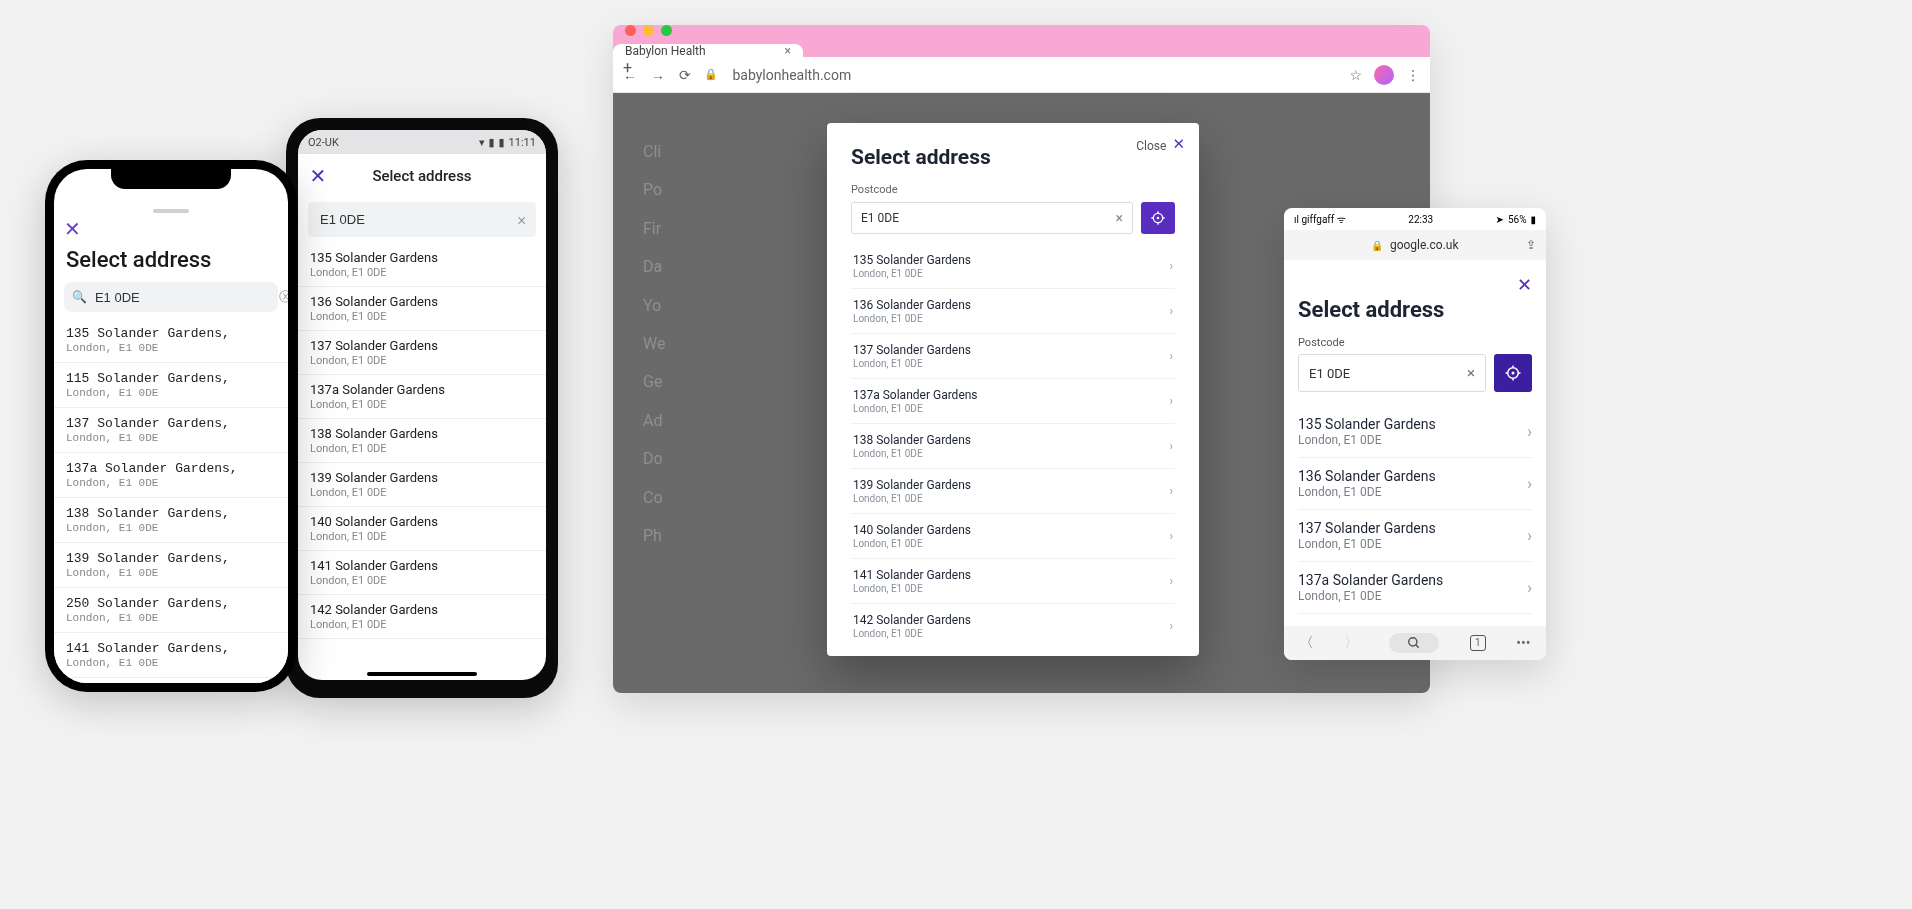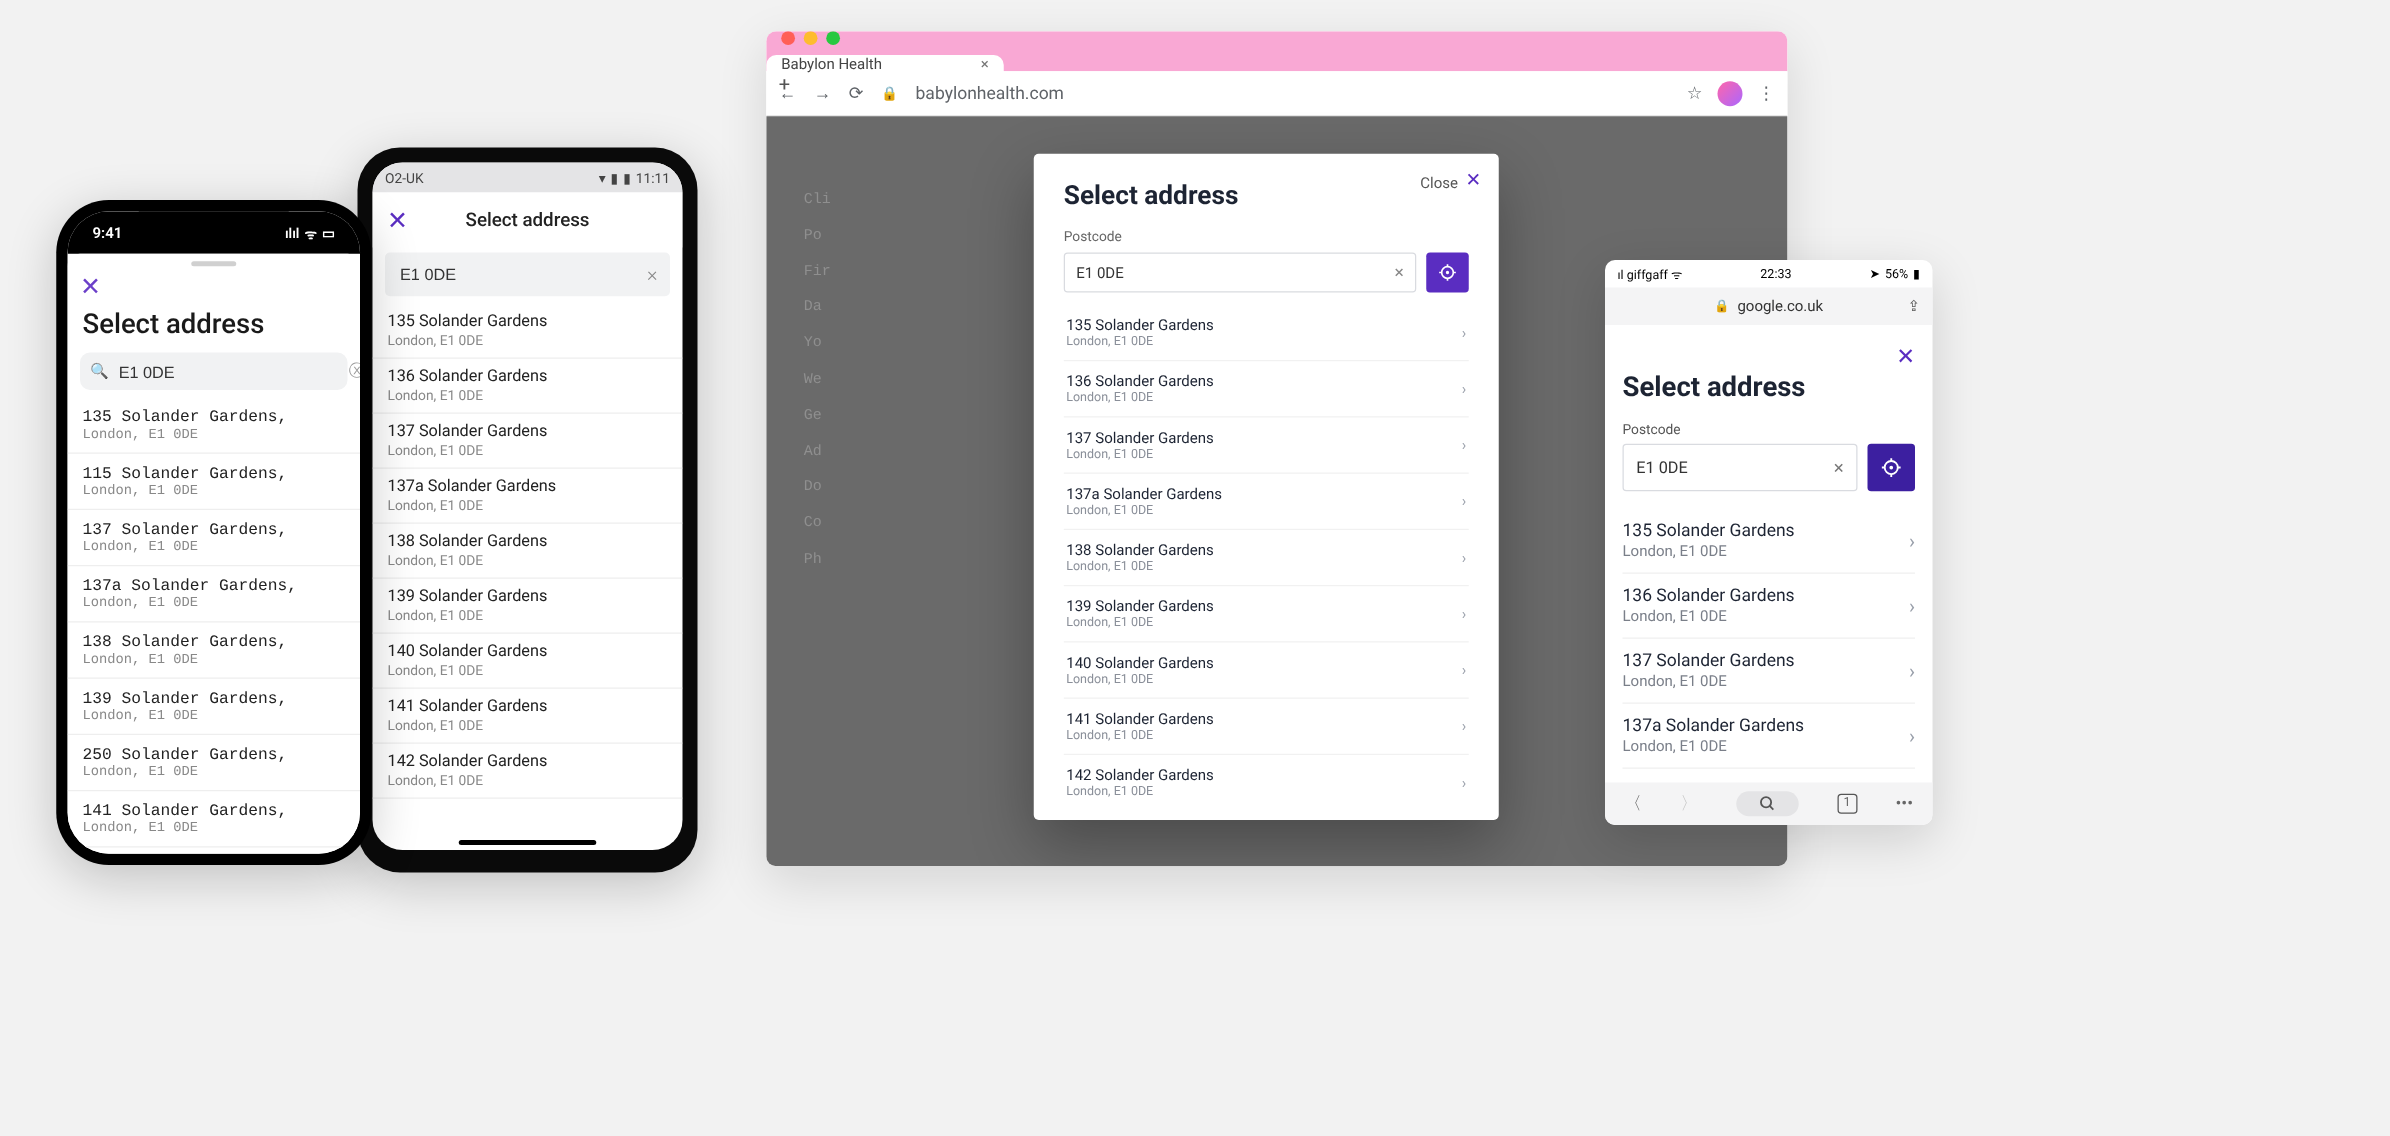--- a/index.html
+++ b/index.html
@@ -46,21 +46,21 @@
   .traffic{display:flex;gap:7px;align-items:center;padding:0 12px 8px;}
   .traffic span{width:11px;height:11px;border-radius:50%;}
   .traffic .r{background:#ff5f57;}.traffic .y{background:#febc2e;}.traffic .g{background:#28c840;}
   .tab{background:#fff;border-top-left-radius:8px;border-top-right-radius:8px;height:28px;display:flex;align-items:center;padding:0 12px;font-size:12px;color:#444;gap:8px;min-width:190px;justify-content:space-between;}
   .tab .x{color:#777;}
   .newtab{color:#555;padding:0 10px 6px;font-size:16px;}
   .urlbar{height:36px;background:#fff;border-bottom:1px solid #e6e6e6;display:flex;align-items:center;padding:0 10px;gap:14px;color:#5f6368;font-size:14px;}
   .urlbar .icons-right{margin-left:auto;display:flex;gap:12px;align-items:center;}
   .avatar{width:20px;height:20px;border-radius:50%;background:linear-gradient(135deg,#f6a,#a6f);}
   .viewport{position:relative;height:calc(100% - 68px);background:#6a6a6a;}
-  .bg-text{position:absolute;left:30px;top:52px;color:#8f8f8f;font-size:12px;line-height:2.4;font-family:Liberation Mono, monospace;}
+  .bg-text{position:absolute;left:30px;top:40px;color:#8f8f8f;font-size:16px;line-height:2.4;}
   .modal{position:absolute;left:214px;top:30px;width:372px;background:#fff;border-radius:4px;box-shadow:0 20px 50px rgba(0,0,0,.3);padding:22px 24px 8px;}
   .modal-close{position:absolute;right:14px;top:12px;font-size:12px;color:#555;display:flex;align-items:flex-end;gap:6px;}
   .modal-close .x{color:#5a2dc1;font-size:15px;}
   .modal h2{margin:0 0 14px;font-size:21px;color:#1d2433;font-weight:700;}
   .modal .label{font-size:11px;color:#666;margin-bottom:6px;}
   .modal .field-row{display:flex;gap:8px;margin-bottom:10px;}
   .modal .input{flex:1;border:1px solid #d9dbe0;border-radius:3px;display:flex;align-items:center;padding:7px 9px;font-size:12px;color:#333;}
   .modal .input .clear{margin-left:auto;color:#888;font-size:14px;}
   .modal .locbtn{width:34px;background:#5a2dc1;border-radius:3px;display:flex;align-items:center;justify-content:center;color:#fff;}
   .modal-list .row{display:flex;align-items:center;justify-content:space-between;padding:9px 2px;border-bottom:1px solid #f1f1f1;}
@@ -173,28 +173,20 @@
               <div class="line2">London, E1 0DE</div>
             </div>
           </div>
         </div>
       <div class="android-nav"></div>
     </div>
   </div>
 
   <div class="iphone-frame">
     <div class="iphone-screen">
-      <div class="iphone-statusbar">
-        <span>9:41</span>
-        <span class="right">
-          <span>ılıl</span>
-          <span>ᯤ</span>
-          <span>▭</span>
-        </span>
-      </div>
       <div class="iphone-notch"></div>
       <div class="iphone-content">
         <div class="iphone-handle"></div>
         <div class="iphone-close">✕</div>
         <div class="iphone-title">Select address</div>
         <div class="iphone-search">
           <span class="mag">🔍</span>
           <input value="E1 0DE" style="">
           <span class="clear">ⓧ</span>
         </div>

